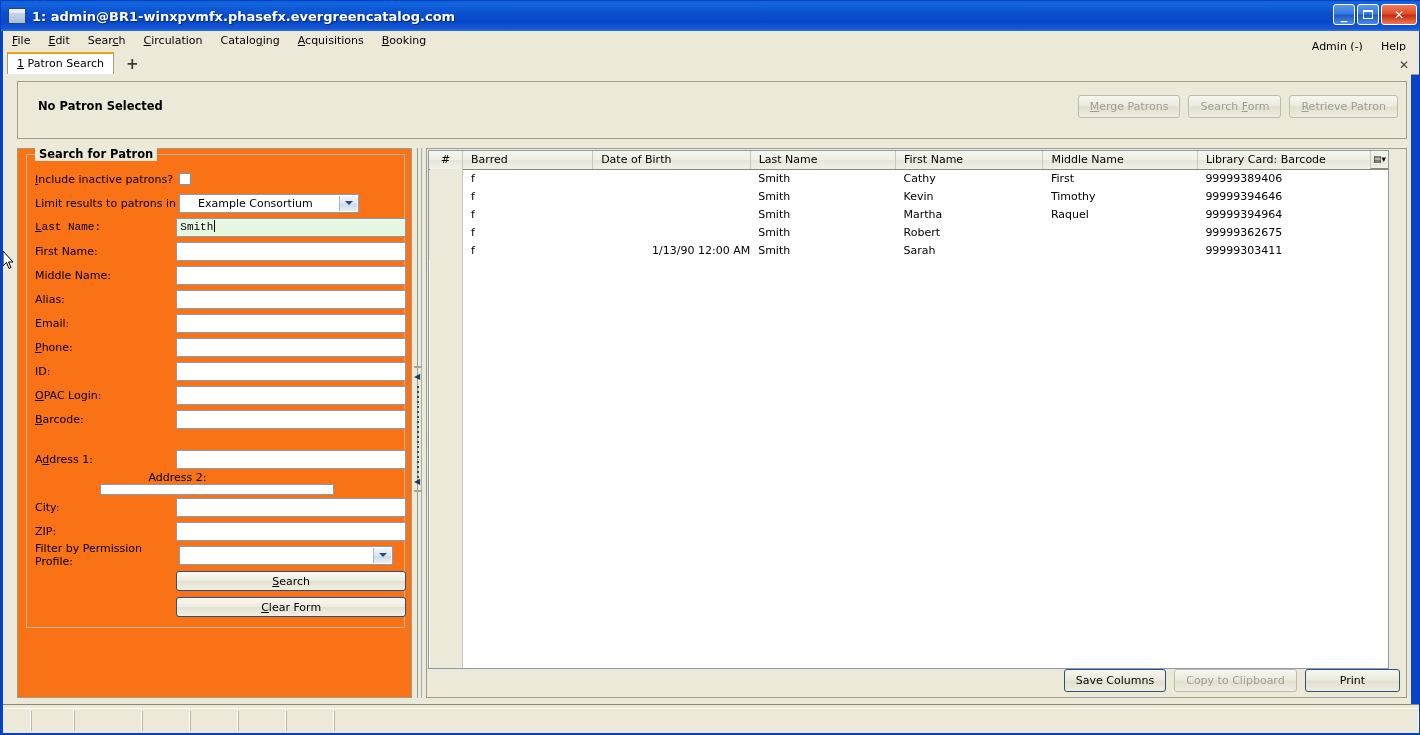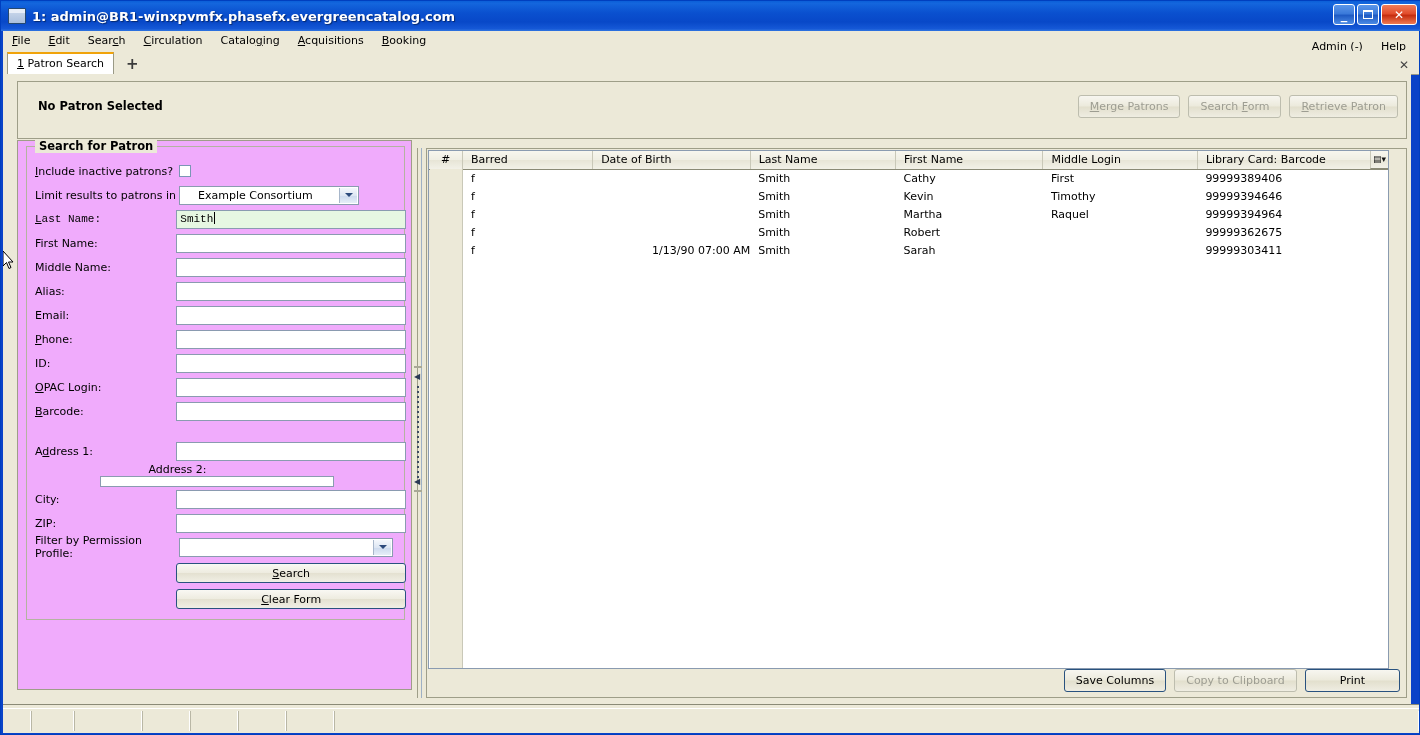--- a/index.html
+++ b/index.html
@@ -135,22 +135,22 @@
     font-size: 11px;
     color: #000;
     box-sizing: border-box;
     white-space: nowrap;
     line-height: 13px;
   }
   .btn.disabled { color: #9d9d92; border-color: #bdbdae; }
   .btn.strong { border: 1px solid #29527f; }
   
   .left-panel {
-    position: absolute; left: 14px; top: 66px; width: 395px; height: 550px;
-    background: #f0abfc;
+    position: absolute; left: 14px; top: 74px; width: 395px; height: 550px;
+    background: #f97316;
     border: 1px solid #9e9e88;
     box-sizing: border-box;
   }
   .groupbox {
     position: absolute; left: 8px; top: 5px; width: 379px; height: 474px;
     border: 1px solid #b4b3a1;
     box-sizing: border-box;
   }
   .group-title {
     position: absolute; left: 8px; top: -8px;
@@ -513,21 +513,21 @@
             <col style="width:152px">
             <col style="width:187px">
           </colgroup>
           <thead>
             <tr>
               <th class="numcol">#</th>
               <th>Barred</th>
               <th>Date of Birth</th>
               <th>Last Name</th>
               <th>First Name</th>
-              <th>Middle Login</th>
+              <th>Middle Name</th>
               <th>Library Card: Barcode</th>
             </tr>
           </thead>
           <tbody>
             <tr>
               <td class="numcol">1</td>
               <td>f</td>
               <td class="dobcol"></td>
               <td>Smith</td>
               <td>Cathy</td>
@@ -557,21 +557,21 @@
               <td>f</td>
               <td class="dobcol"></td>
               <td>Smith</td>
               <td>Robert</td>
               <td></td>
               <td>99999362675</td>
             </tr>
             <tr>
               <td class="numcol">5</td>
               <td>f</td>
-              <td class="dobcol">1/13/90 07:00 AM</td>
+              <td class="dobcol">1/13/90 12:00 AM</td>
               <td>Smith</td>
               <td>Sarah</td>
               <td></td>
               <td>99999303411</td>
             </tr>
           </tbody>
         </table>
         <div class="colpicker">
             <span class="colpicker-glyph">▤▾</span>
           </div>

